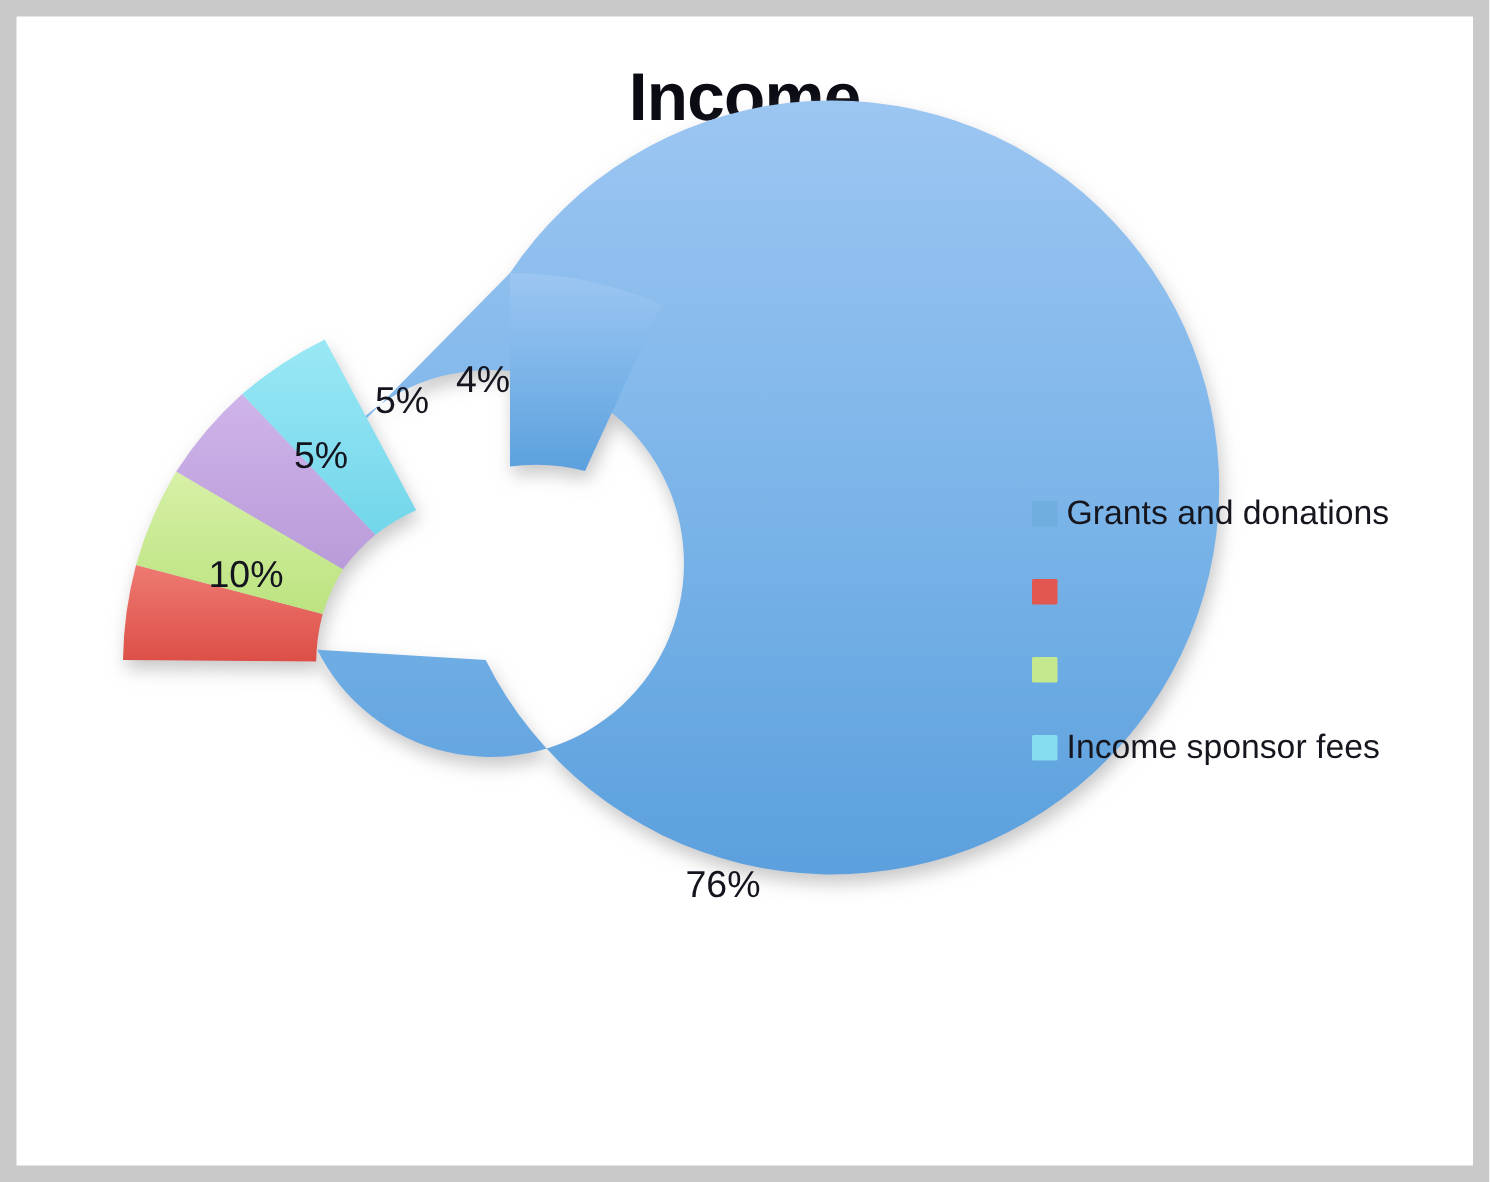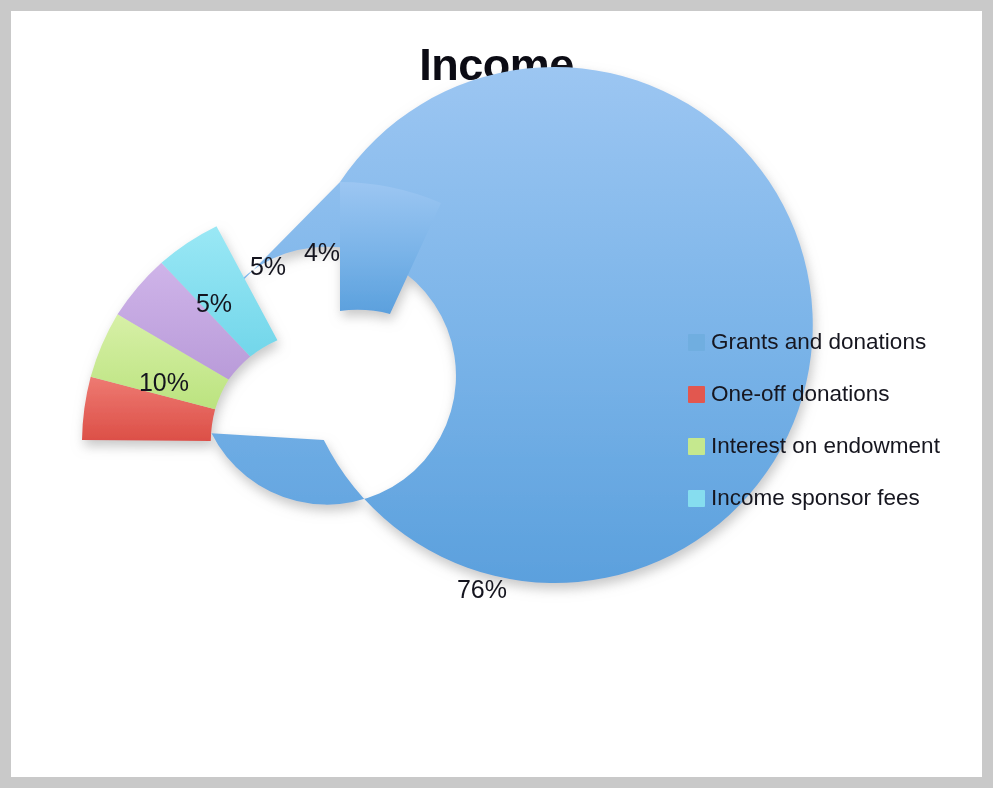--- a/index.html
+++ b/index.html
@@ -182,25 +182,23 @@
       </svg>
     </div>
 
     <div id="legend">
       <div class="legend-row">
         <span class="legend-swatch" style="background:#70aee0"></span>
         <span class="legend-label">Grants and donations</span>
       </div>
       <div class="legend-row">
         <span class="legend-swatch" style="background:#e2574f"></span>
-        <span class="legend-label">One-off donations</span>
       </div>
       <div class="legend-row">
         <span class="legend-swatch" style="background:#c5e88e"></span>
-        <span class="legend-label">Interest on endowment</span>
       </div>
       <div class="legend-row">
         <span class="legend-swatch" style="background:#86ddef"></span>
         <span class="legend-label">Income sponsor fees</span>
       </div>
     </div>
 
   </div>
 </div>
 

